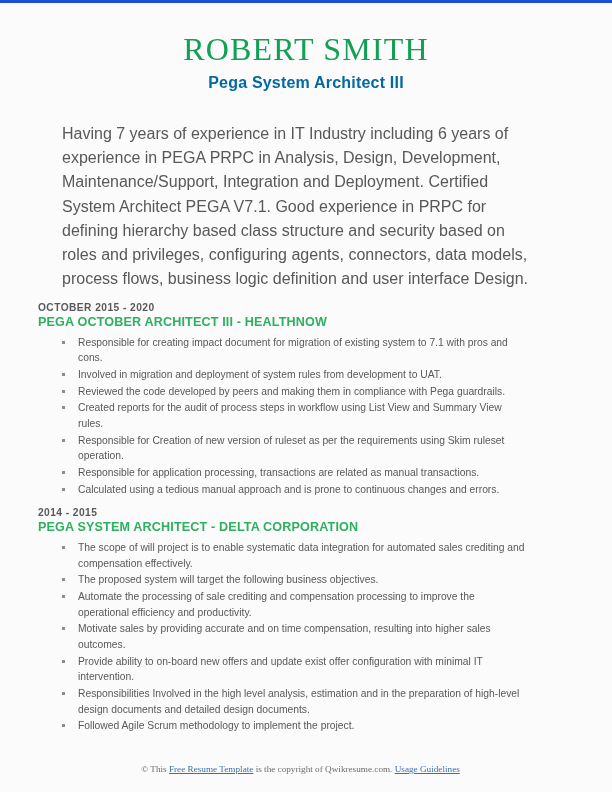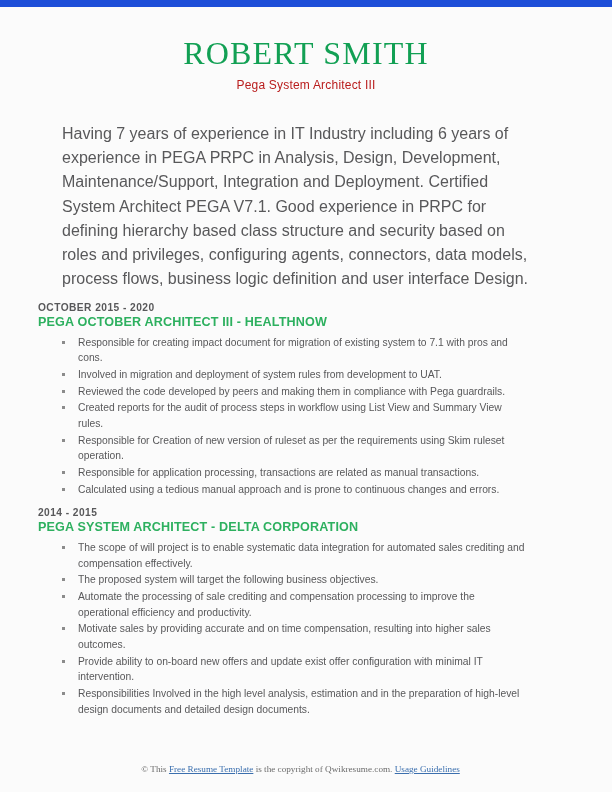--- a/index.html
+++ b/index.html
@@ -12,21 +12,21 @@
     background: #ffffff;
     font-family: "Liberation Sans", sans-serif;
     overflow: hidden;
   }
   .page {
     position: relative;
     width: 612px;
     height: 792px;
     background: #fbfbfb;
     box-sizing: border-box;
-    border-top: 7px solid #1d4ed8;
+    border-top: 3px solid #1d4ed8;
     padding: 0;
   }
   .content {
     padding: 0 38px;
   }
 
   
   .header {
     text-align: center;
     padding-top: 30px;
@@ -35,23 +35,23 @@
     font-family: "Liberation Serif", serif;
     font-size: 32px;
     letter-spacing: 1.2px;
     color: #12a054;
     line-height: 1.05;
     margin: 0;
     font-weight: normal;
   }
   .job-title {
     font-family: "Liberation Sans", sans-serif;
-    font-size: 12px;
-    font-weight: normal;
-    color: #b91c1c;
+    font-size: 16px;
+    font-weight: bold;
+    color: #0369a1;
     margin: 7px 0 0 0;
     letter-spacing: 0.2px;
   }
   .contact-line {
     margin-top: 22px;
     font-size: 11px;
     font-weight: bold;
     color: #1f6fc4;
     letter-spacing: 0.1px;
   }
@@ -159,20 +159,21 @@
     <div class="section">
       <div class="section-dates">2014 - 2015</div>
       <div class="section-role">PEGA SYSTEM ARCHITECT - DELTA CORPORATION</div>
       <ul class="bullets">
         <li>The scope of will project is to enable systematic data integration for automated sales crediting and compensation effectively.</li>
         <li>The proposed system will target the following business objectives.</li>
         <li>Automate the processing of sale crediting and compensation processing to improve the operational efficiency and productivity.</li>
         <li>Motivate sales by providing accurate and on time compensation, resulting into higher sales outcomes.</li>
         <li>Provide ability to on-board new offers and update exist offer configuration with minimal IT intervention.</li>
         <li>Responsibilities Involved in the high level analysis, estimation and in the preparation of high-level design documents and detailed design documents.</li>
+        <li>Followed Agile Scrum methodology to implement the project.</li>
       </ul>
     </div>
 
   </div>
 
   <div class="footer">
     <span>© This</span>
     <a href="#">Free Resume Template</a>
     <span>is the copyright of Qwikresume.com.</span>
     <a href="#">Usage Guidelines</a>

